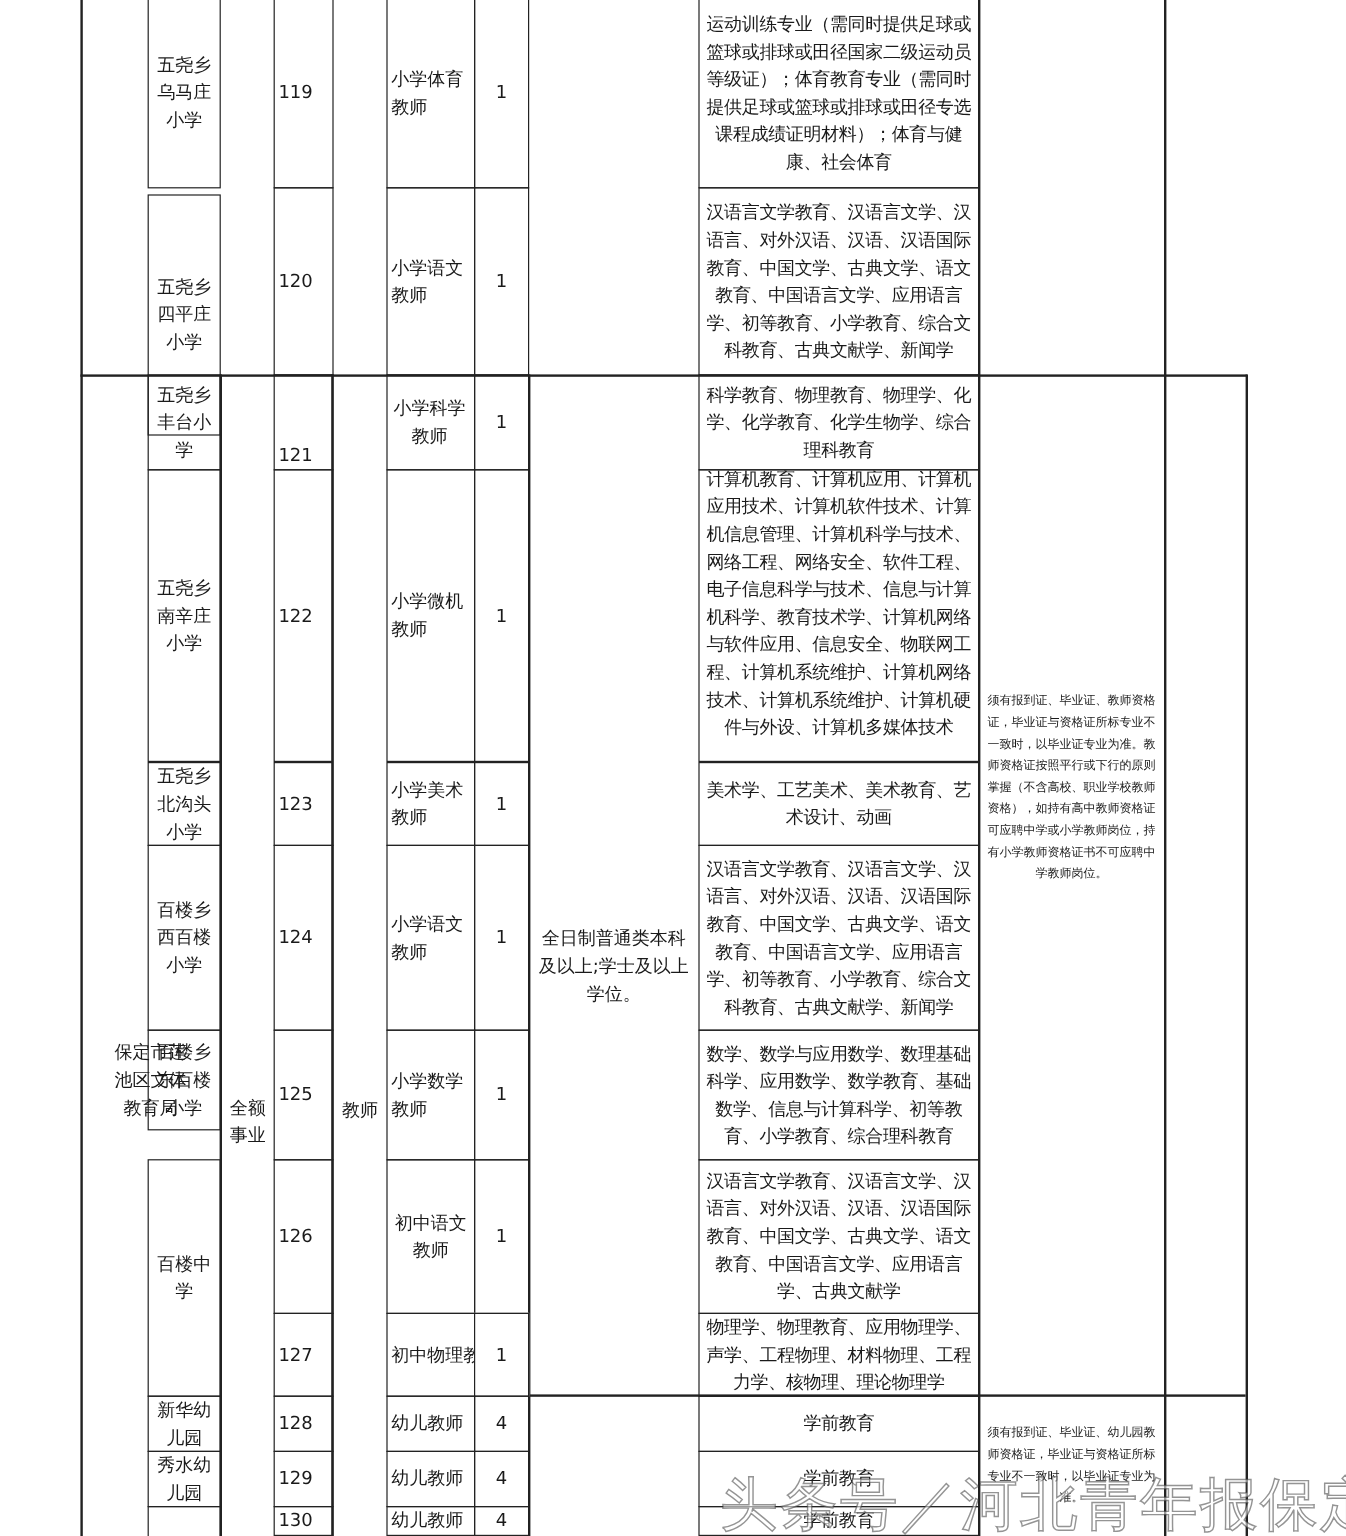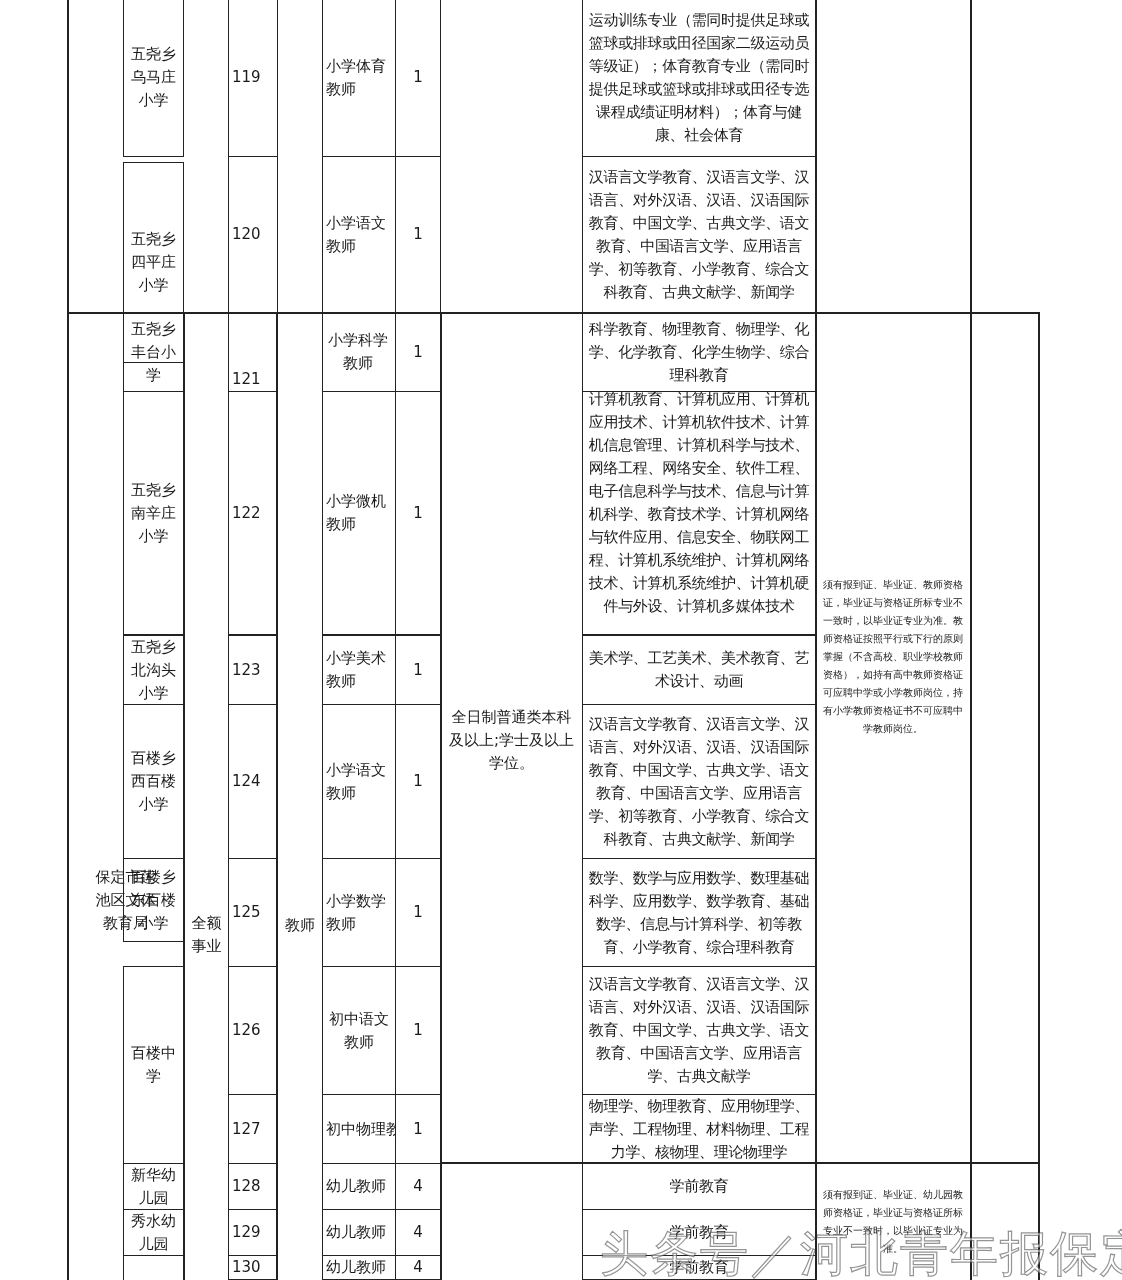--- a/index.html
+++ b/index.html
@@ -35,21 +35,21 @@
 
   <div class="cell" style="left:68px;top:640px;width:115px;height:520px;">
     <span style="width:60px;display:block;">保定市莲池区文体教育局</span>
   </div>
   <div class="cell" style="left:184px;top:640px;width:45px;height:590px;">
     <span style="width:32px;display:block;">全额事业</span>
   </div>
   <div class="cell" style="left:277px;top:640px;width:46px;height:570px;">
     <span>教师</span>
   </div>
-  <div class="cell" style="left:441px;top:640px;width:141px;height:200px;">
+  <div class="cell" style="left:441px;top:640px;width:141px;height:200px;align-items:flex-end;">
     <span style="width:134px;display:block;">全日制普通类本科及以上;学士及以上学位。</span>
   </div>
   <div class="cell note" style="left:816px;top:570px;width:154px;height:330px;align-items:flex-start;padding-top:6px;">
     <span style="width:148px;display:block;">须有报到证、毕业证、教师资格证，毕业证与资格证所标专业不一致时，以毕业证专业为准。教师资格证按照平行或下行的原则掌握（不含高校、职业学校教师资格），如持有高中教师资格证可应聘中学或小学教师岗位，持有小学教师资格证书不可应聘中学教师岗位。</span>
   </div>
   <div class="cell note" style="left:816px;top:1163px;width:154px;height:117px;align-items:center;padding-top:0;">
     <span style="width:148px;display:block;">须有报到证、毕业证、幼儿园教师资格证，毕业证与资格证所标专业不一致时，以毕业证专业为准。</span>
   </div>
 
   <div class="cell b" style="left:123px;top:-2px;width:61px;height:159px;">

